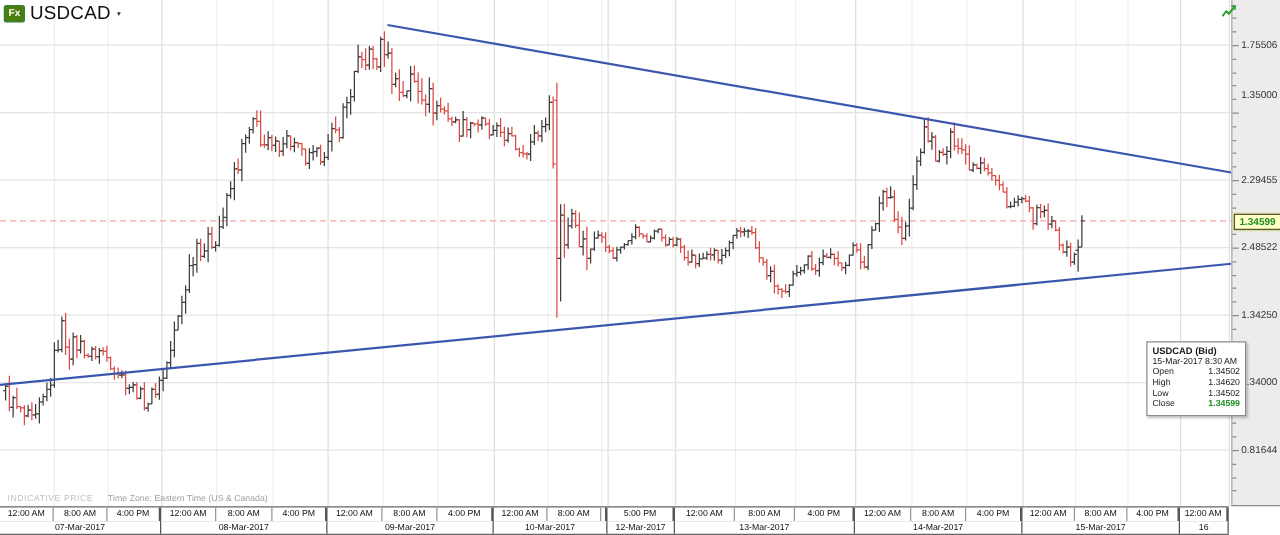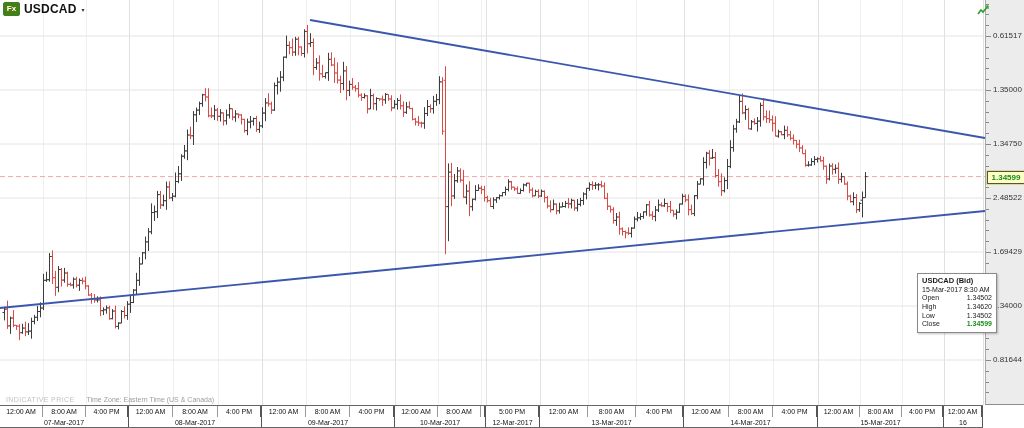--- a/index.html
+++ b/index.html
@@ -8,21 +8,21 @@
     font-family:"Liberation Sans",sans-serif;background:#fff;
     -webkit-font-smoothing:antialiased;
   }
   
   #plot{position:absolute;left:0;top:0;width:985px;height:405px;background:#fff;}
   #chart-svg{position:absolute;left:0;top:0;}
   
   #symbol-header{position:absolute;left:3px;top:2px;display:flex;align-items:center;gap:4px;z-index:5;}
   #fx-badge{width:15px;height:12px;background:#4d7c0f;border:1px solid #2d8436;border-radius:2px;
     color:#fff;font-size:8px;font-weight:bold;display:flex;align-items:center;justify-content:center;line-height:1;}
-  #symbol-label{font-size:12px;font-weight:bold;color:#111;letter-spacing:.2px;}
+  #symbol-label{font-size:15px;font-weight:normal;color:#111;letter-spacing:.2px;}
   #symbol-caret{font-size:6px;color:#333;margin-left:1px;}
   
   #trend-icon{position:absolute;left:977px;top:2px;z-index:6;}
   
   #watermark{position:absolute;left:6px;top:396px;z-index:4;font-size:7px;white-space:nowrap;}
   #watermark .ind{color:#c2c2c2;letter-spacing:.4px;}
   #watermark .tz{color:#9e9e9e;margin-left:10px;}
   
   #tooltip{position:absolute;left:917px;top:273px;width:70px;background:#fff;border:1px solid #8a8a8a;
     box-shadow:1px 1px 2px rgba(0,0,0,.25);padding:2px 4px 3px 4px;z-index:7;font-size:7px;color:#1a1a1a;}
@@ -146,45 +146,45 @@
       <div class="p-tick" style="top: 338.4px; width: 3px;"></div>
       <div class="p-tick" style="top: 327.6px; width: 3px;"></div>
       <div class="p-tick" style="top: 316.8px; width: 3px;"></div>
       <div class="p-tick" style="top: 306px; width: 5px;"></div>
       <div class="p-label" style="top: 302px;">1.34000</div>
       <div class="p-tick" style="top: 295.2px; width: 3px;"></div>
       <div class="p-tick" style="top: 284.4px; width: 3px;"></div>
       <div class="p-tick" style="top: 273.6px; width: 3px;"></div>
       <div class="p-tick" style="top: 262.8px; width: 3px;"></div>
       <div class="p-tick" style="top: 252px; width: 5px;"></div>
-      <div class="p-label" style="top: 248px;">1.69429</div>
+      <div class="p-label" style="top: 248px;">1.34250</div>
       <div class="p-tick" style="top: 241.2px; width: 3px;"></div>
       <div class="p-tick" style="top: 230.4px; width: 3px;"></div>
       <div class="p-tick" style="top: 219.6px; width: 3px;"></div>
       <div class="p-tick" style="top: 208.8px; width: 3px;"></div>
       <div class="p-tick" style="top: 198px; width: 5px;"></div>
       <div class="p-label" style="top: 194px;">2.48522</div>
       <div class="p-tick" style="top: 187.2px; width: 3px;"></div>
       <div class="p-tick" style="top: 176.4px; width: 3px;"></div>
       <div class="p-tick" style="top: 165.6px; width: 3px;"></div>
       <div class="p-tick" style="top: 154.8px; width: 3px;"></div>
       <div class="p-tick" style="top: 144px; width: 5px;"></div>
-      <div class="p-label" style="top: 140px;">1.34750</div>
+      <div class="p-label" style="top: 140px;">2.29455</div>
       <div class="p-tick" style="top: 133.2px; width: 3px;"></div>
       <div class="p-tick" style="top: 122.4px; width: 3px;"></div>
       <div class="p-tick" style="top: 111.6px; width: 3px;"></div>
       <div class="p-tick" style="top: 100.8px; width: 3px;"></div>
       <div class="p-tick" style="top: 90px; width: 5px;"></div>
-      <div class="p-label" style="top: 86px;">1.35000</div>
+      <div class="p-label" style="top: 72px;">1.35000</div>
       <div class="p-tick" style="top: 79.2px; width: 3px;"></div>
       <div class="p-tick" style="top: 68.4px; width: 3px;"></div>
       <div class="p-tick" style="top: 57.6px; width: 3px;"></div>
       <div class="p-tick" style="top: 46.8px; width: 3px;"></div>
       <div class="p-tick" style="top: 36px; width: 5px;"></div>
-      <div class="p-label" style="top: 32px;">0.61517</div>
+      <div class="p-label" style="top: 32px;">1.75506</div>
       <div class="p-tick" style="top: 25.2px; width: 3px;"></div>
       <div class="p-tick" style="top: 14.4px; width: 3px;"></div>
       <div class="p-tick" style="top: 3.6px; width: 3px;"></div>
     </div>
 
   <div id="time-axis">
       <div class="t-cell" style="left: 0px; width: 43px;">12:00 AM</div>
       <div class="t-cell" style="left: 43px; width: 43px;">8:00 AM</div>
       <div class="t-cell day-end" style="left: 86px; width: 43px;">4:00 PM</div>
       <div class="t-cell" style="left: 129px; width: 44px;">12:00 AM</div>

